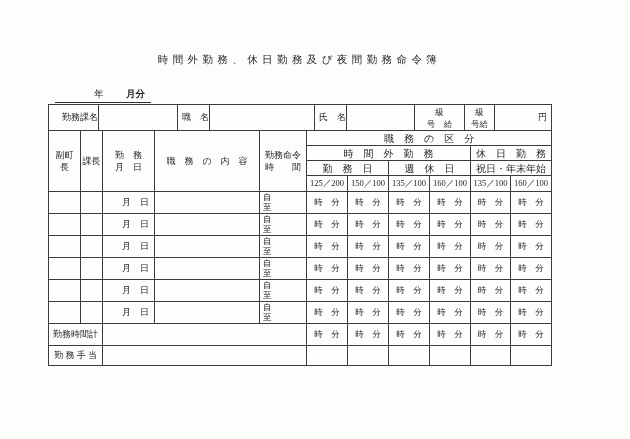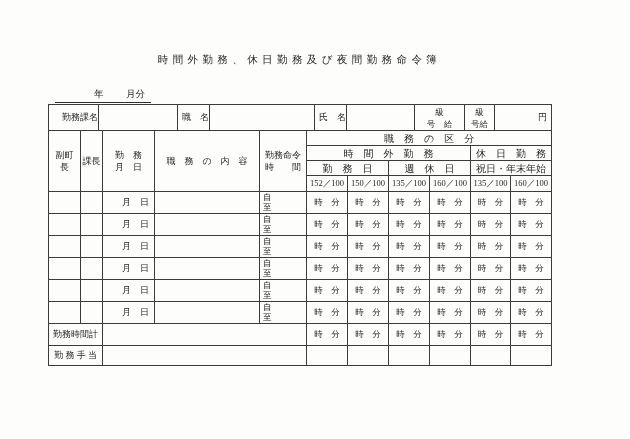--- a/index.html
+++ b/index.html
@@ -8,21 +8,21 @@
     font-family:"Liberation Serif","DejaVu Serif",serif;color:#1f1f1f;
     margin:0 auto;overflow:hidden;
   }
   .appendix{position:absolute;left:55px;top:50px;font-size:9.5px;letter-spacing:.5px;}
   .title{
     position:absolute;left:48px;top:53px;width:503px;text-align:center;
     font-size:10.5px;letter-spacing:.42em;white-space:nowrap;
   }
   .period{position:absolute;left:55px;top:86px;width:96px;height:16px;border-bottom:1px solid #2e2e2e;font-size:9.5px;}
   .period .py{position:absolute;left:39px;bottom:1px;}
-  .period .pm{position:absolute;left:71px;bottom:1px;}
+  .period .pm{position:absolute;left:71px;bottom:1px;font-weight:bold;}
 
   .formwrap{position:absolute;left:48px;top:104px;}
   table{border-collapse:collapse;table-layout:fixed;}
   td,th{border:1px solid #3b3b3b;font-weight:normal;font-size:9px;padding:0;overflow:hidden;white-space:nowrap;vertical-align:middle;}
   .t1{width:503px;}
   .t1 td{height:25px;}
   .t2{width:503px;margin-top:-1px;}
 
   .cc{text-align:right;}
   .grade div{line-height:12px;font-size:8.5px;}
@@ -124,21 +124,21 @@
       <tr>
         <th colspan="4">時　間　外　勤　務</th>
         <th colspan="2">休　日　勤　務</th>
       </tr>
       <tr>
         <th colspan="2">勤　務　日</th>
         <th colspan="2">週　休　日</th>
         <th colspan="2">祝日・年末年始</th>
       </tr>
       <tr class="rates">
-        <th>152／100</th>
+        <th>125／200</th>
         <th>150／100</th>
         <th>135／100</th>
         <th>160／100</th>
         <th>135／100</th>
         <th>160／100</th>
       </tr>
 
       <tr class="dr">
         <td></td>
         <td></td>

